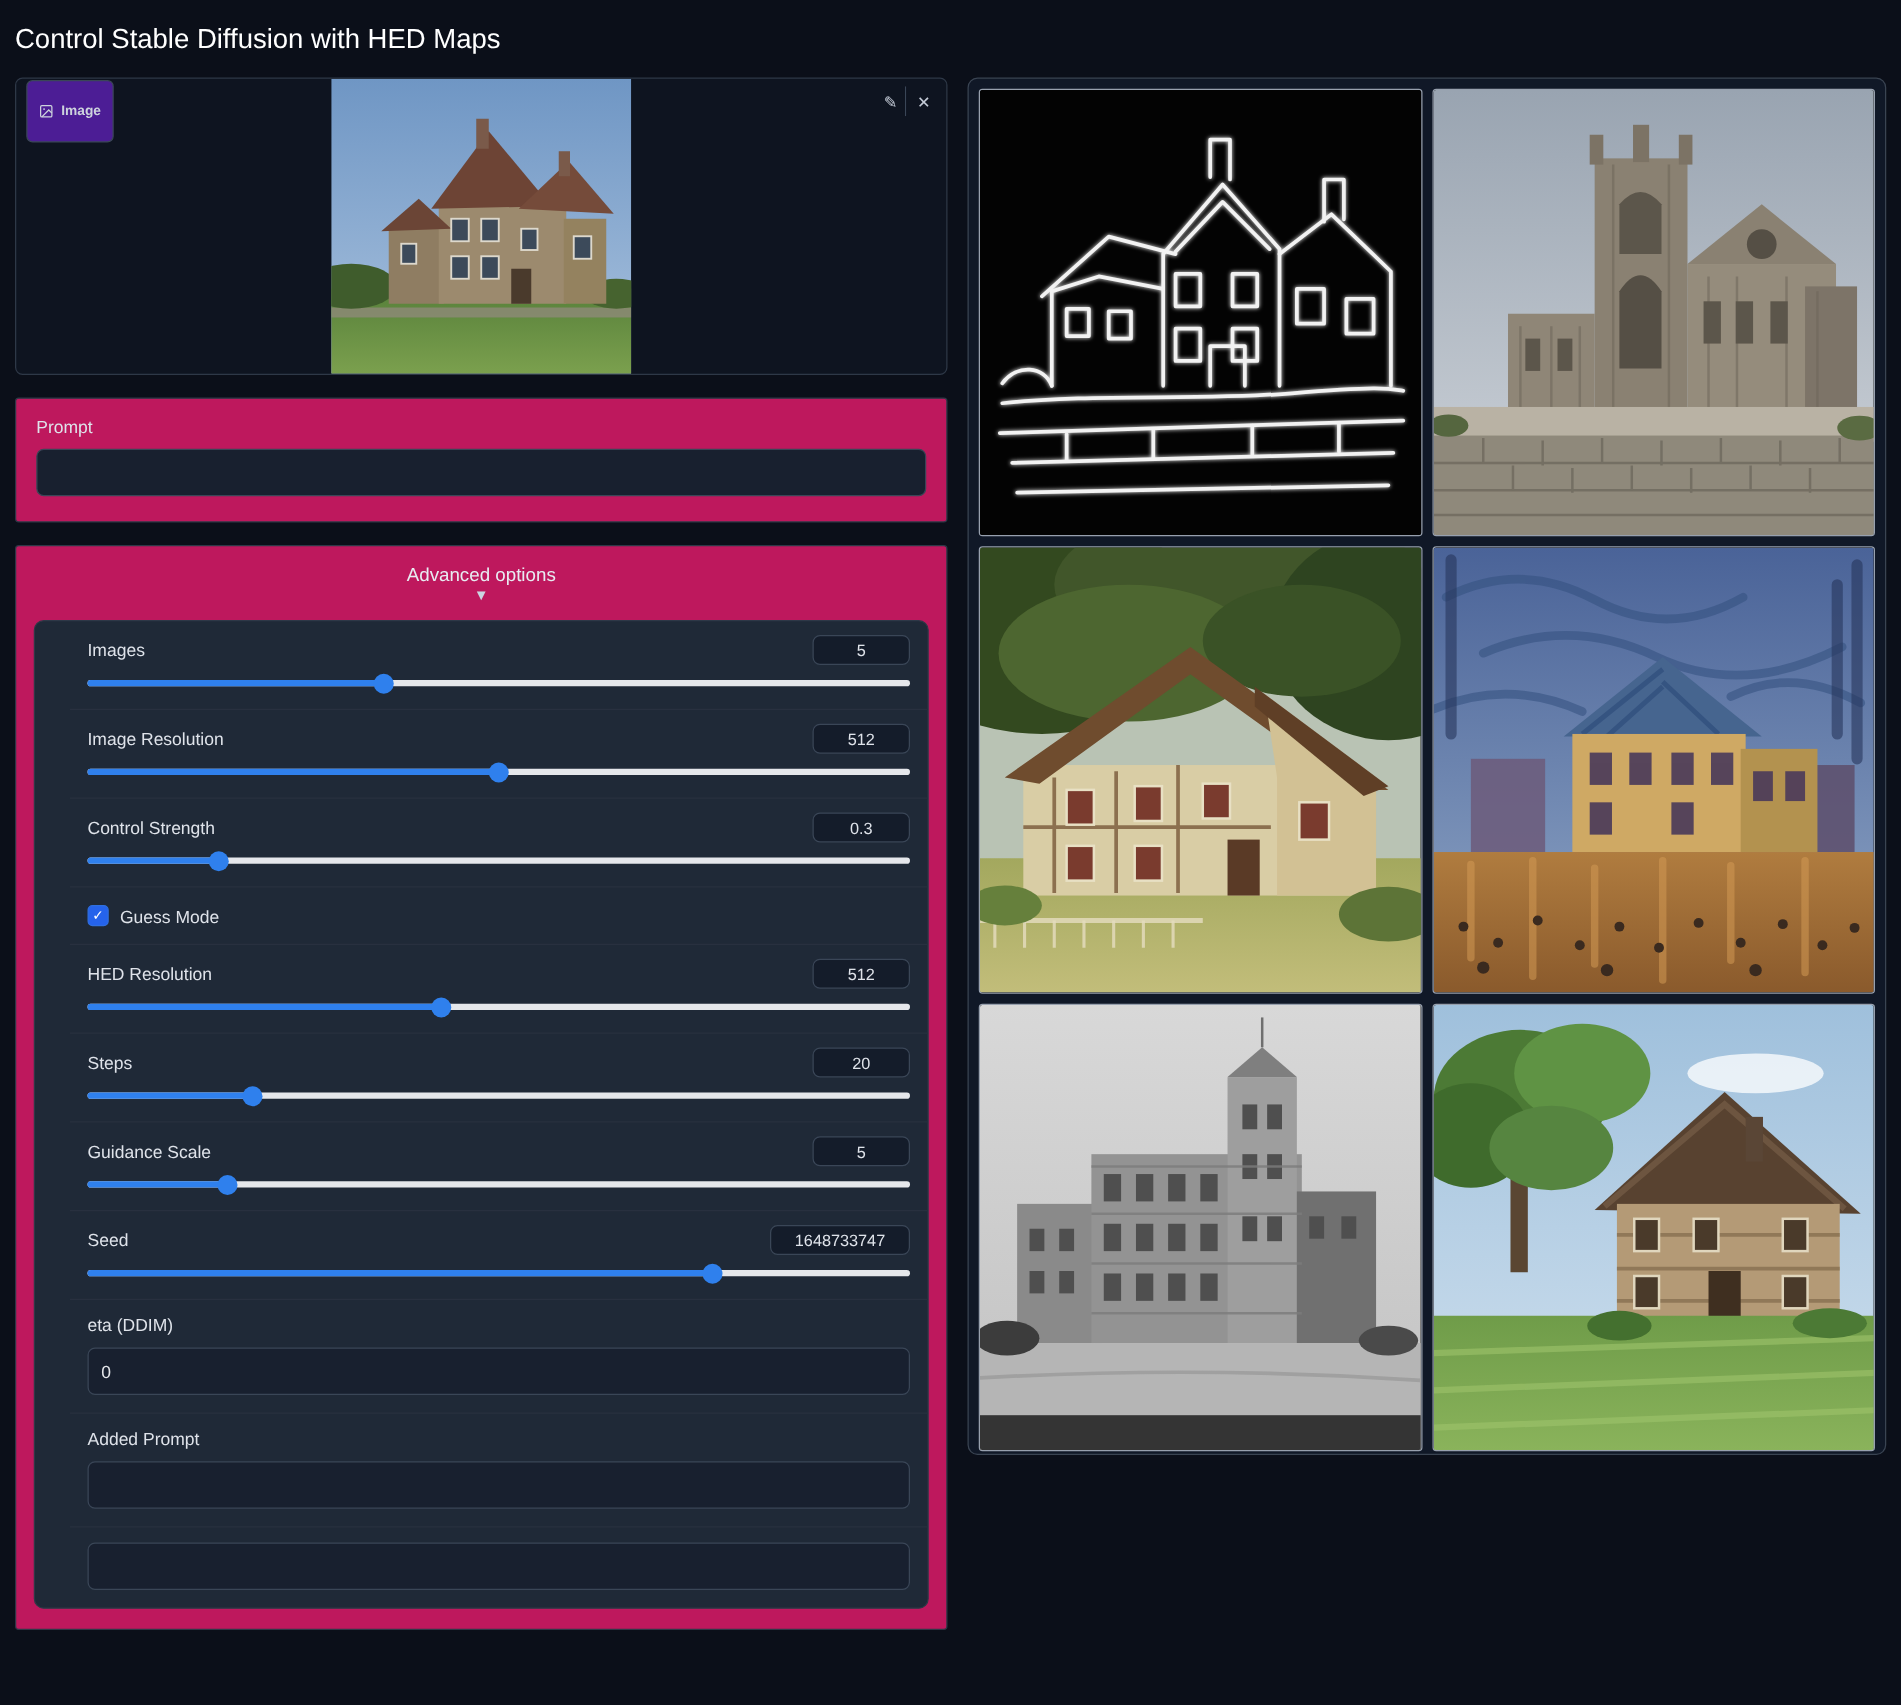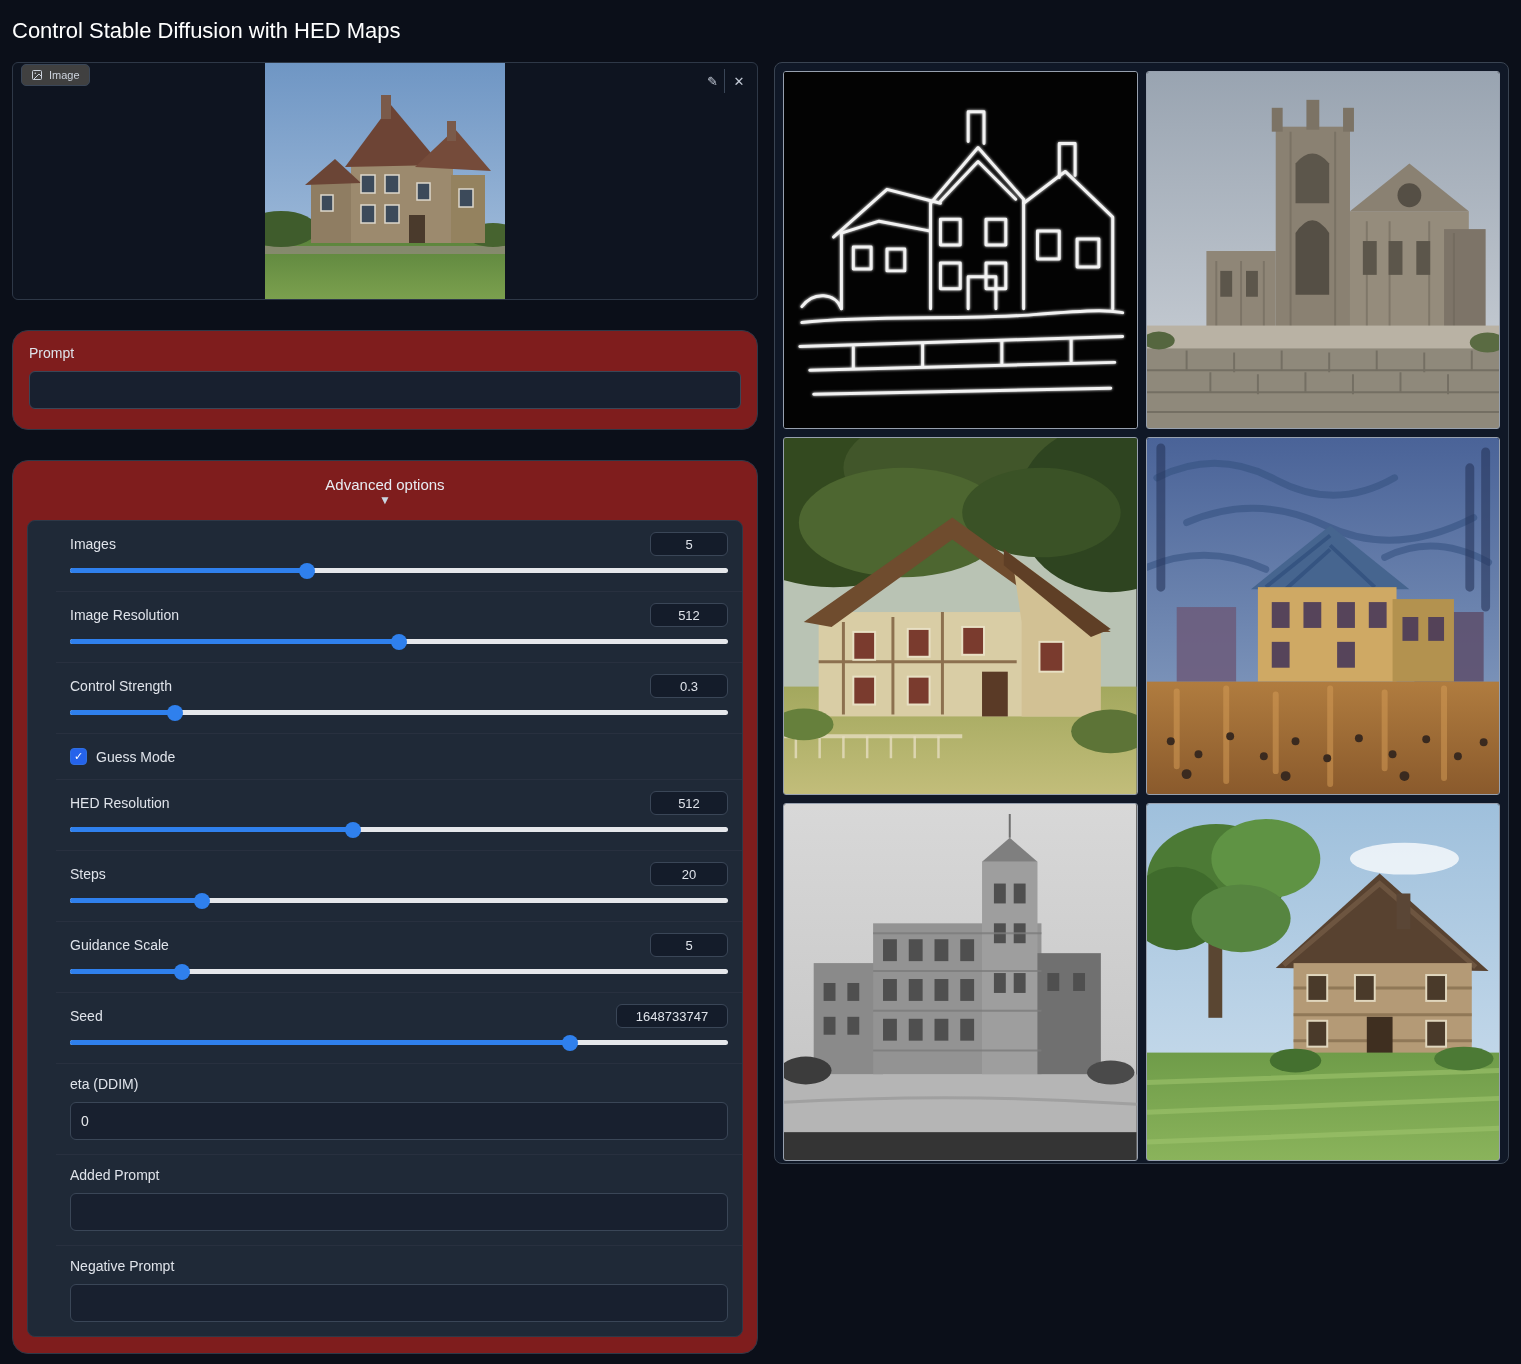--- a/index.html
+++ b/index.html
@@ -20,32 +20,32 @@
   
   .image-block {
     position:relative; height:238px; margin-bottom:18px;
     background:#0e1420; border:1px solid #2e3847; border-radius:6px;
     display:flex; align-items:center; justify-content:center; overflow:hidden;
   }
   .image-block svg.input-photo { width:240px; height:236px; display:block; }
   .tab-chip {
     position:absolute; top:1px; left:8px;
     display:flex; align-items:center; gap:6px;
-    background:#404040; border:1px solid #3a4657; border-radius:5px;
-    padding:4px 9px; font-size:11px; color:#cdd3dd; cursor:pointer; z-index:3;
+    background:#4c1d95; border:1px solid #3a4657; border-radius:5px;
+    padding:18px 9px; font-size:11px; color:#cdd3dd; cursor:pointer; z-index:3;font-weight:bold;
   }
   .corner-actions { position:absolute; top:6px; right:6px; display:flex; gap:2px; z-index:3; }
   .icon-btn {
     width:24px; height:24px; display:flex; align-items:center; justify-content:center;
     color:#c3cad6; font-size:13px; cursor:pointer; border-radius:4px;
   }
   .icon-btn:first-child { border-right:1px solid #3a4657; border-radius:4px 0 0 4px; }
 
   
-  .panel { background:#7f1d1d; border:1px solid #2e3847; border-radius:16px;margin-top:12px; }
+  .panel { background:#be185d; border:1px solid #2e3847; border-radius:3px; }
   .prompt-panel { padding:14px 16px 20px; margin-bottom:18px; }
   .field-label { font-size:14px; color:#dfe3ea; display:block; margin-bottom:10px; }
   .text-input {
     width:100%; height:38px; background:#18202f; border:1px solid #3a4657;
     border-radius:6px; color:#e5e7eb; padding:0 10px; font-size:14px; outline:none;
   }
   .run-btn {
     width:100%; height:42px; margin-bottom:20px;
     background:linear-gradient(180deg,#4d586b 0%,#3a4355 100%);
     border:1px solid #4b5563; border-radius:8px;
@@ -264,21 +264,20 @@
           <label class="field-label">eta (DDIM)</label>
           <input class="text-input" type="text" value="0" style="">
         </div>
 
         <div class="input-row">
           <label class="field-label">Added Prompt</label>
           <input class="text-input" type="text" value="" style="">
         </div>
 
         <div class="input-row">
-          <label class="field-label">Negative Prompt</label>
           <input class="text-input" type="text" value="" style="">
         </div>
 
       </div>
     </div>
   </div>
 
   <div class="right-col">
     <div class="gallery">
       <div class="gallery-grid">

